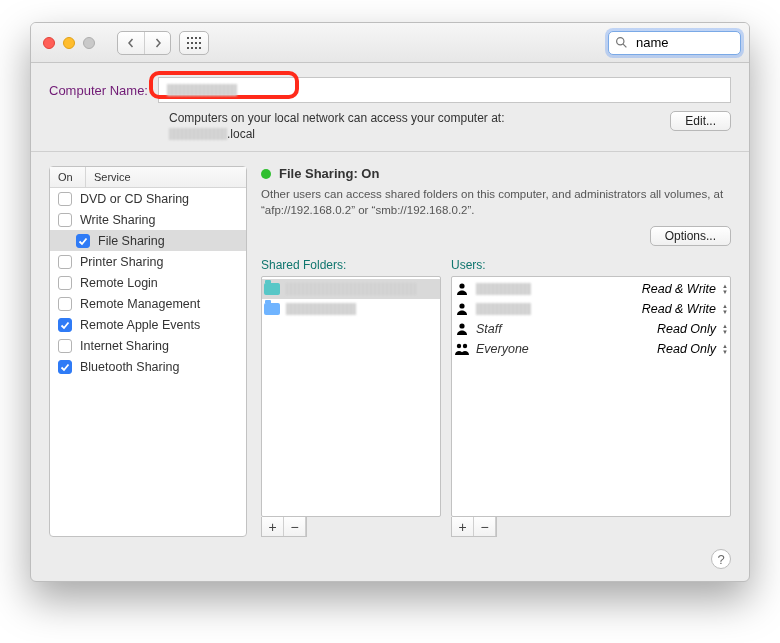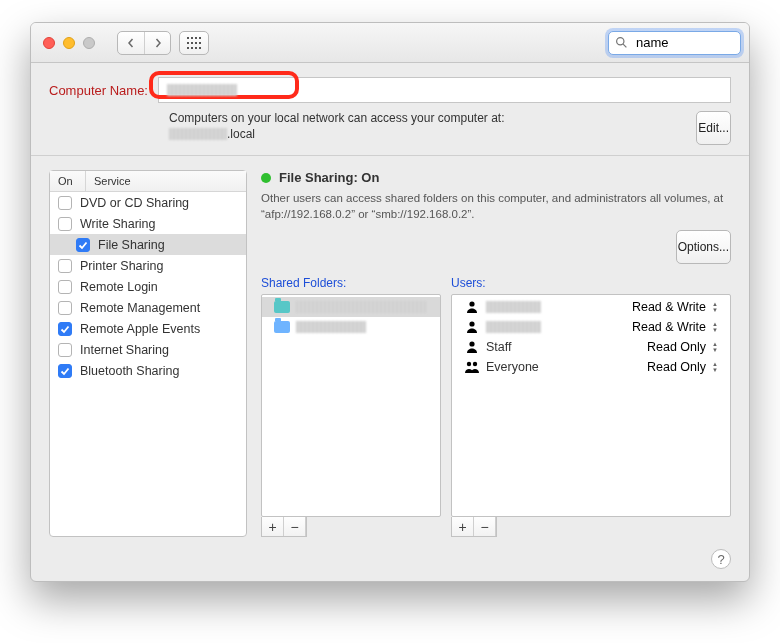--- a/index.html
+++ b/index.html
@@ -75,21 +75,21 @@
   }
   .search .mag { width:13px; height:13px; color:#767676; flex-shrink:0; }
 
   
   .header-area {
     padding:14px 18px 10px;
     border-bottom:1px solid #cfcfcf;
     background:#ececec;
   }
   .row { display:flex; align-items:center; gap:10px; }
-  .label { font-size:13px; color:#b91c1c; }
+  .label { font-size:13px; color:#701a75; }
   .name-input {
     flex:1; height:26px;
     border:1px solid #c6c6c6; border-radius:0;
     background:#fff; padding:2px 8px;
     display:flex; align-items:center;
   }
   .redacted {
     height:12px; background:repeating-linear-gradient(90deg,#cfcfcf 0 2px,#d7d7d7 2px 4px);
     filter: blur(1.2px);
   }
@@ -102,21 +102,21 @@
     width:150px;
   }
   .sub {
     margin:8px 0 0 120px;
     font-size:12px; color:#333;
     display:flex; align-items:flex-start; gap:0; justify-content:space-between;
   }
   .sub-left { flex:1; }
   .sub .hostline { display:flex; align-items:center; margin-top:2px; }
   .btn {
-    height:34px; padding:0 1px;
+    height:20px; padding:0 14px;
     border:1px solid #b8b8b8; border-radius:5px;
     background:linear-gradient(#ffffff,#f0f0f0);
     font-size:12px; color:#222;
   }
 
   
   .body {
     display:flex; gap:14px; padding:14px 18px 12px; background:#ececec; flex:1;
   }
   
@@ -149,29 +149,29 @@
   
   .right { flex:1; display:flex; flex-direction:column; }
   .status { display:flex; align-items:center; gap:8px; font-size:13px; }
   .status .dot2 { width:10px; height:10px; border-radius:50%; background:#2fbf2f; }
   .desc { margin-top:6px; font-size:11.5px; color:#555; line-height:1.35; }
   .options-row { margin-top:8px; display:flex; justify-content:flex-end; }
   .lists { display:flex; gap:10px; margin-top:12px; flex:1; min-height:0; }
   .pane {
     display:flex; flex-direction:column; flex:1; min-width:0;
   }
-  .pane-label { font-size:12px; color:#1d4ed8; margin-bottom:4px; }
+  .pane-label { font-size:12px; color:#0f766e; margin-bottom:4px; }
   .pane-box {
     border:1px solid #c2c2c2; background:#fff; flex:1;
     display:flex; flex-direction:column; border-radius:2px;
     min-height:170px;
   }
   .pane-list { flex:1; padding:2px 0; overflow:auto; font-size:12.5px; }
   .li {
-    display:flex; align-items:center; height:20px; padding:0 12px; gap:6px;
+    display:flex; align-items:center; height:20px; padding:0 2px; gap:6px;font-style:italic;
   }
   .li.sel { background:#d9d9d9; }
   .li .ic { width:16px; height:14px; display:flex; align-items:center; justify-content:center; color:#333;}
   .folder { width:16px; height:12px; border-radius:2px; position:relative; }
   .folder.teal { background:#57c7c7; }
   .folder.blue { background:#6fb4ff; }
   .folder::before {
     content:""; position:absolute; top:-3px; left:1px; width:6px; height:3px;
     background:inherit; border-radius:1px 1px 0 0;
   }

